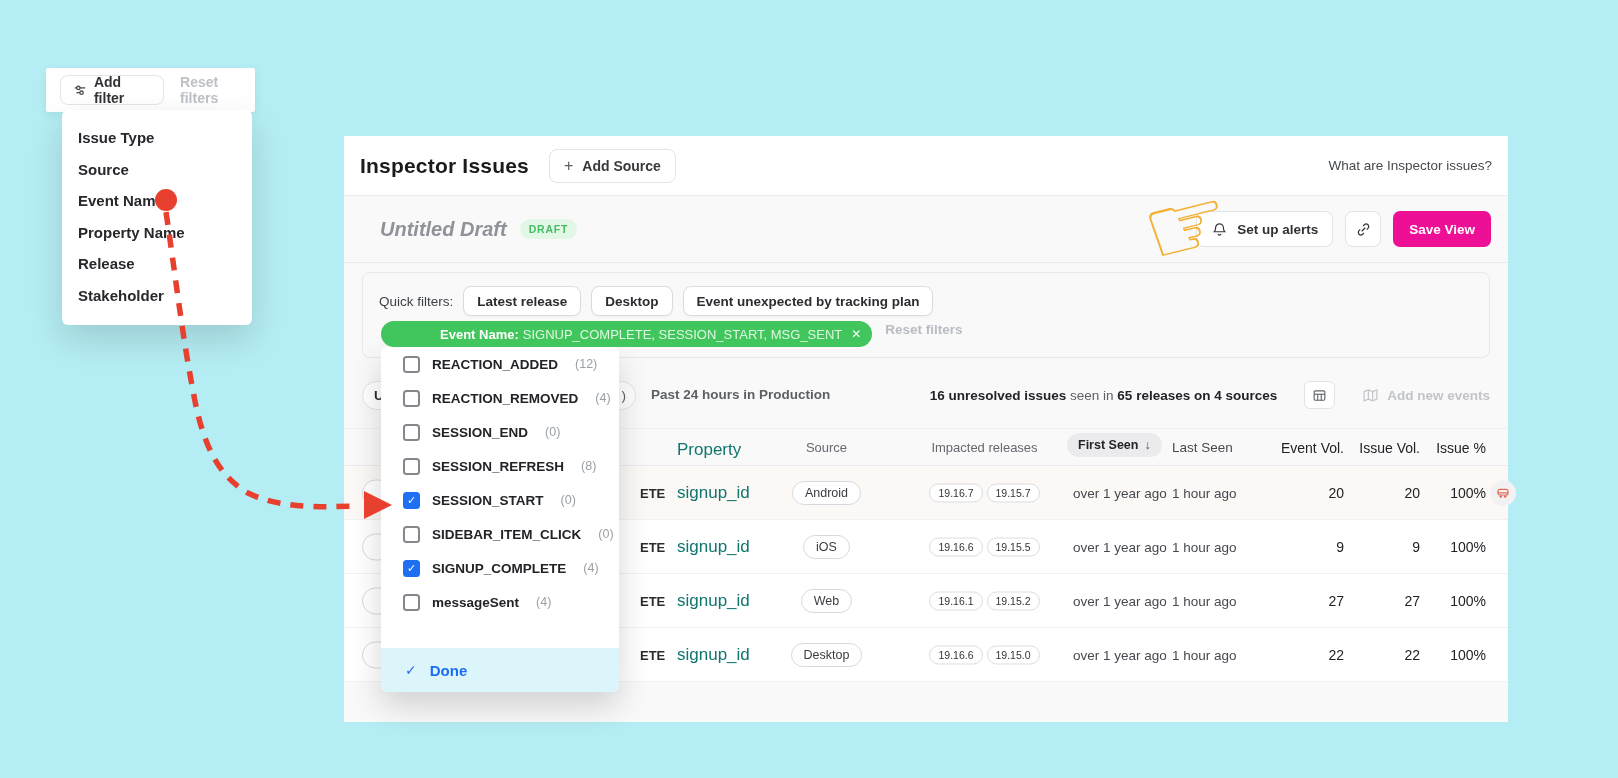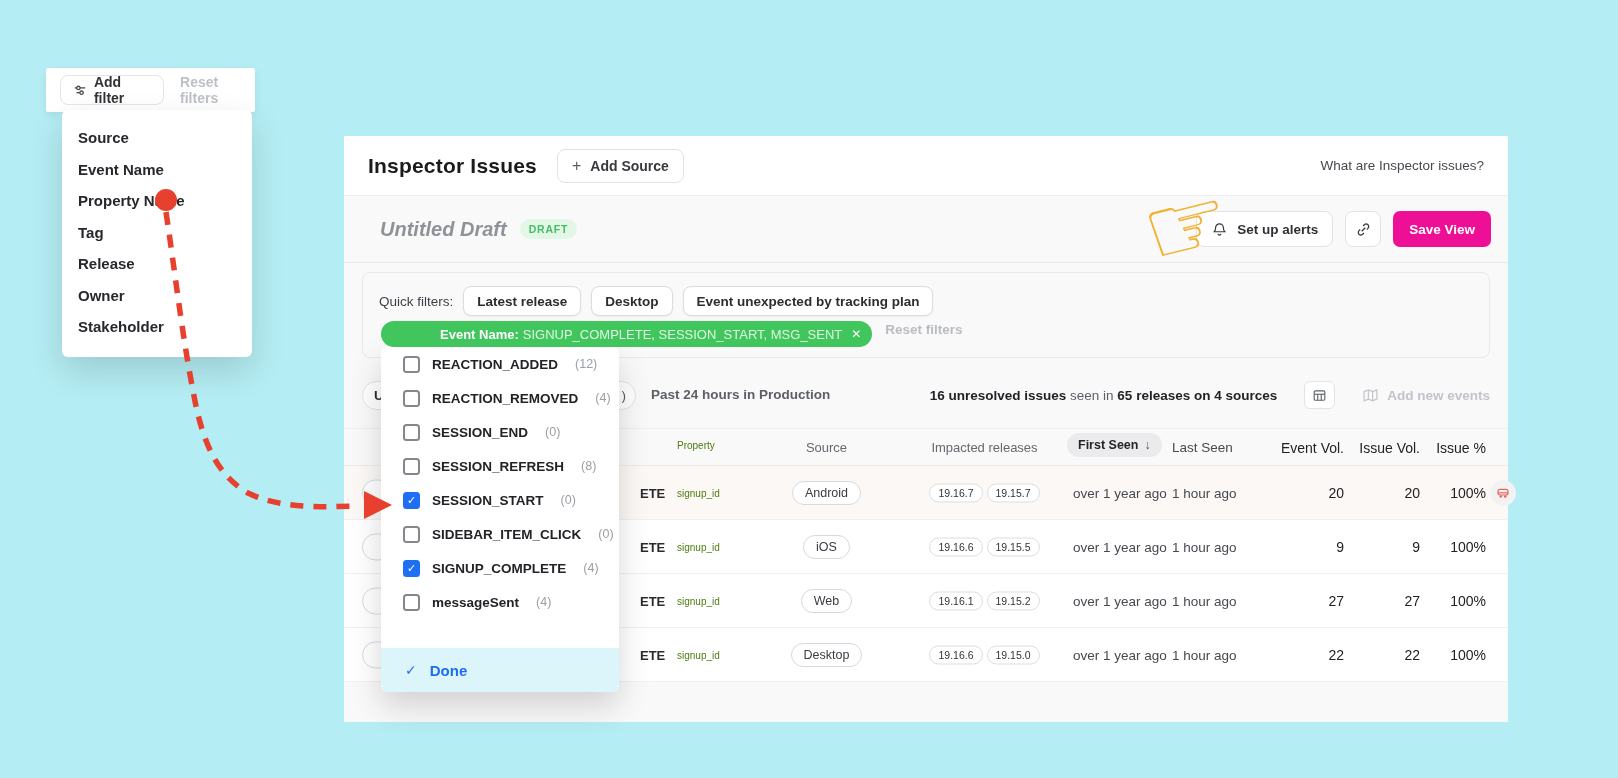--- a/index.html
+++ b/index.html
@@ -12,21 +12,21 @@
   .lp-addfilter { margin-left:14px; height:30px; display:flex; align-items:center; gap:7px; padding:0 12px;
                   background:#fff; border:1px solid #e4e5e9; border-radius:8px; font-size:14px; font-weight:700; color:#303236; cursor:pointer; }
   .lp-reset { margin-left:16px; font-size:14px; font-weight:700; color:#bdc0c6; }
   .lp-menu { position:absolute; left:62px; top:110px; width:190px; background:#fff; border-radius:6px;
              box-shadow:0 14px 34px rgba(0,0,0,.14); padding:12px 0 14px 0; z-index:21; }
   .lp-item { height:31.5px; line-height:31.5px; padding-left:16px; font-size:15px; font-weight:700; color:#26282c; cursor:pointer; }
 
   
   .panel { position:absolute; left:344px; top:136px; width:1164px; height:586px; background:#f9f9fa; z-index:10; }
 
-  .m-header { height:60px; background:#fff; border-bottom:1px solid #ededef; display:flex; align-items:center; padding:0 24px; }
+  .m-header { height:60px; background:#fff; border-bottom:1px solid #ededef; display:flex; align-items:center; padding:0 16px; }
   .m-title { font-size:21px; font-weight:700; color:#1a1b1d; letter-spacing:.2px; }
   .btn { display:flex; align-items:center; background:#fff; border:1px solid #e2e3e7; border-radius:8px; cursor:pointer; }
   .m-addsource { margin-left:20px; height:34px; padding:0 14px; gap:9px; font-size:14px; font-weight:700; color:#37393d; }
   .m-addsource .plus { font-size:16px; font-weight:400; color:#5b5e64; }
   .m-help { margin-left:auto; font-size:13.5px; color:#46494e; cursor:pointer; }
 
   .m-toolbar { height:67px; border-bottom:1px solid #e9e9eb; display:flex; align-items:center; padding:0 17px 0 36px; }
   .m-draft { font-size:20px; font-style:italic; font-weight:700; color:#8f9298; }
   .m-badge { margin-left:13px; background:#e3f7e7; color:#45bd62; font-size:10.5px; font-weight:800; letter-spacing:.8px;
              padding:4px 9px; border-radius:11px; }
@@ -67,21 +67,21 @@
 
   
   .t-head { position:absolute; left:0; top:292px; width:100%; height:38px; border-top:1px solid #efeff1; border-bottom:1px solid #ececee; font-size:13px; color:#65686e; }
   .t-head > div { position:absolute; top:11px; }
   .rows { position:absolute; left:0; top:330px; width:100%; }
   .row { position:relative; height:54px; background:#fff; border-bottom:1px solid #f1f1f3; cursor:pointer; }
   .row.tint { background:#fcf8f5; }
   .row > div, .row > span { position:absolute; top:50%; transform:translateY(-50%); }
   .frag { left:18px; width:30px; height:27px; border:1.5px solid #d8d9dd; border-radius:14px; background:#fff; }
   .c-evt { left:296px; font-size:13px; font-weight:700; color:#2a2b2e; }
-  .c-prop { left:333px; font-size:10px; color:#4d7c0f; }
+  .c-prop { left:333px; font-size:17px; color:#0f766e; }
   .c-src  { left:420px; width:125px; display:flex; justify-content:center; }
   .c-rel  { left:578px; width:125px; display:flex; justify-content:center; gap:4px; }
   .c-fs   { left:729px; font-size:13.5px; color:#46494f; }
   .c-ls   { left:828px; font-size:13.5px; color:#46494f; }
   .c-ev   { left:930px; width:70px; text-align:right; font-size:14px; color:#202226; }
   .c-iv   { left:1010px; width:66px; text-align:right; font-size:14px; color:#202226; }
   .c-ip   { left:1080px; width:62px; text-align:right; font-size:14px; color:#202226; }
   .c-icon { left:1146px; width:26px; height:26px; border-radius:50%; background:#f3f2f3; display:flex; align-items:center; justify-content:center; }
   .h-fs-pill { left:723px !important; top:4px !important; background:#ebebee; border-radius:14px; padding:5px 11px;
                font-size:12.5px; font-weight:700; color:#232528; display:flex; gap:6px; align-items:center; cursor:pointer; }
@@ -120,26 +120,25 @@
       <line x1="2" y1="5" x2="14" y2="5"></line>
         <circle cx="6.2" cy="5" r="1.9" fill="#fff"></circle>
       <line x1="4" y1="10.5" x2="12" y2="10.5"></line>
         <circle cx="9.8" cy="10.5" r="1.9" fill="#fff"></circle>
     </svg>
     <span>Add filter</span>
   </div>
   <span class="lp-reset">Reset filters</span>
 </div>
 <div class="lp-menu">
+  <div class="lp-item">Issue Type</div>
   <div class="lp-item">Source</div>
   <div class="lp-item">Event Name</div>
   <div class="lp-item">Property Name</div>
-  <div class="lp-item">Tag</div>
   <div class="lp-item">Release</div>
-  <div class="lp-item">Owner</div>
   <div class="lp-item">Stakeholder</div>
 </div>
 
 <div class="panel">
 
   <div class="m-header">
     <span class="m-title">Inspector Issues</span>
     <div class="btn m-addsource">
       <span class="plus">+</span>
       <span>Add Source</span>

